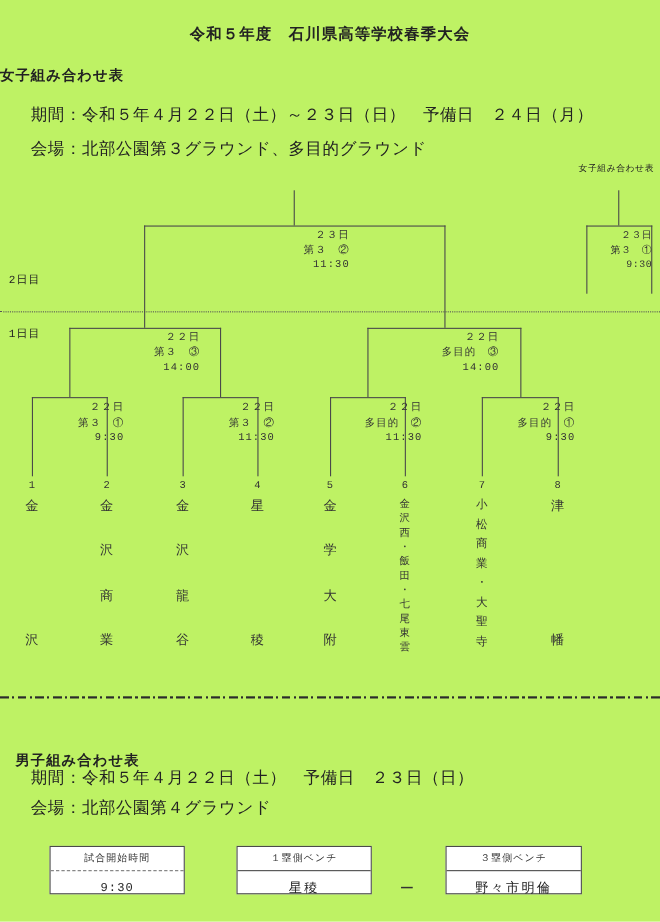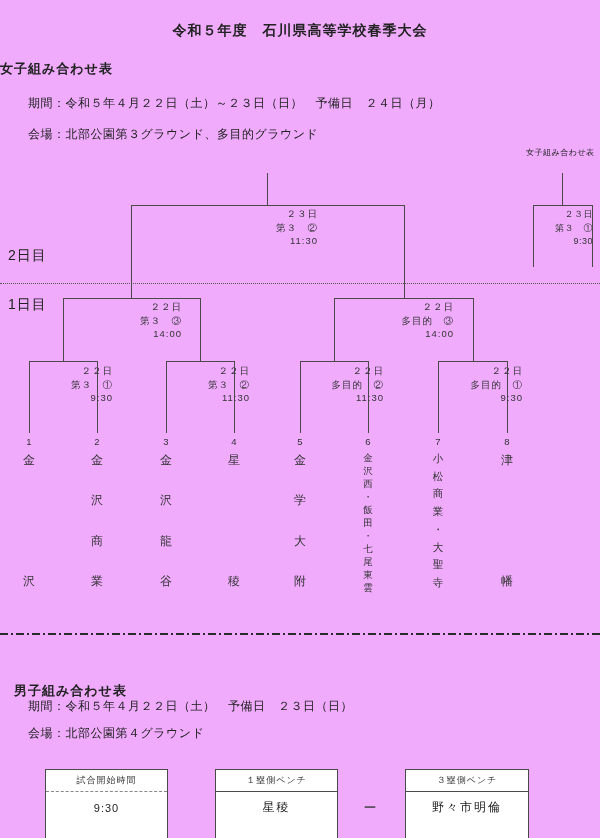--- a/index.html
+++ b/index.html
@@ -1,46 +1,46 @@
 <!DOCTYPE html>
 <html><head>
 <meta charset="utf-8">
 <style>
   * { margin:0; padding:0; box-sizing:border-box; }
   html,body { background:#ffffff; }
   .page {
-    position:relative; width:600px; height:838px; background:#f0abfc;
-    font-family:Liberation Sans, sans-serif; color:#222;
+    position:relative; width:600px; height:838px; background:#bef264;
+    font-family:Liberation Mono, monospace; color:#222;
     overflow:hidden;
   }
   .abs { position:absolute; }
   .title { width:100%; text-align:center; font-weight:bold; font-size:14px; letter-spacing:1px; }
   .subtitle { width:100%; text-align:left; font-weight:bold; font-size:13px; letter-spacing:1px; }
-  .bodyline { font-size:12px; letter-spacing:0.5px; white-space:pre;text-align:right; }
+  .bodyline { font-size:15px; letter-spacing:0.5px; white-space:pre;text-align:right; }
   .seedlabel { font-size:8px; letter-spacing:0.5px; }
-  .daylabel { font-size:14px; letter-spacing:1px; }
+  .daylabel { font-size:10px; letter-spacing:1px; }
 
   .frame { position:absolute; border-top:1px solid #4a4a4a; border-left:1px solid #4a4a4a; border-right:1px solid #4a4a4a; }
   .vline { position:absolute; width:0; border-left:1px solid #4a4a4a; }
 
   .match-label { position:absolute; width:100px; text-align:right; font-size:9.5px; line-height:13.5px; letter-spacing:1px; color:#333; }
   .match-label.seed { width:60px; font-size:9px; letter-spacing:0.5px; }
 
   .dotted { position:absolute; left:0; width:600px; height:0; border-top:1px dotted #555; }
   .dashdot { position:absolute; left:0; width:600px; height:2px;
     background:repeating-linear-gradient(90deg,#2b2b2b 0px,#2b2b2b 8px,transparent 8px,transparent 11px,#2b2b2b 11px,#2b2b2b 13px,transparent 13px,transparent 16px); }
 
   .team { position:absolute; width:60px; text-align:center; color:#333; }
   .team .no { font-size:9.5px; line-height:12px; }
   .team .name { display:flex; flex-direction:column; align-items:center; justify-content:space-between;
     height:138px; margin-top:4px; font-size:12px; }
   .team.mid .name  { font-size:10.5px; }
   .team.small .name{ font-size:9.5px; }
 
-  .tbox { position:absolute; top:769px; height:70px; border:1px solid #4a4a4a; background:#fff; }
+  .tbox { position:absolute; top:769px; height:44px; border:1px solid #4a4a4a; background:#fff; }
   .tbox .hdr { height:22px; display:flex; align-items:center; justify-content:center;
     font-size:9px; letter-spacing:1px; border-bottom:1px solid #4a4a4a; color:#333; }
   .tbox.dashedsep .hdr { border-bottom:1px dashed #888; }
   .tbox .val { height:31px; display:flex; align-items:center; justify-content:center;
     font-size:12px; letter-spacing:2px; color:#222; }
   .tbox .val.time { font-size:11px; letter-spacing:1px; }
   .vsdash { position:absolute; width:30px; text-align:center; font-size:13px; color:#333; }
 </style>
 </head>
 <body>

